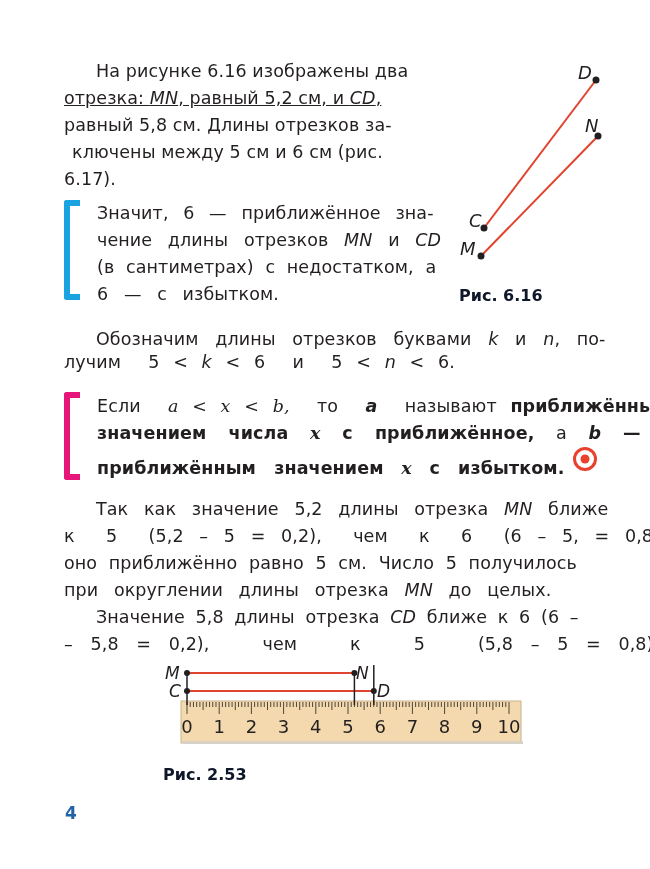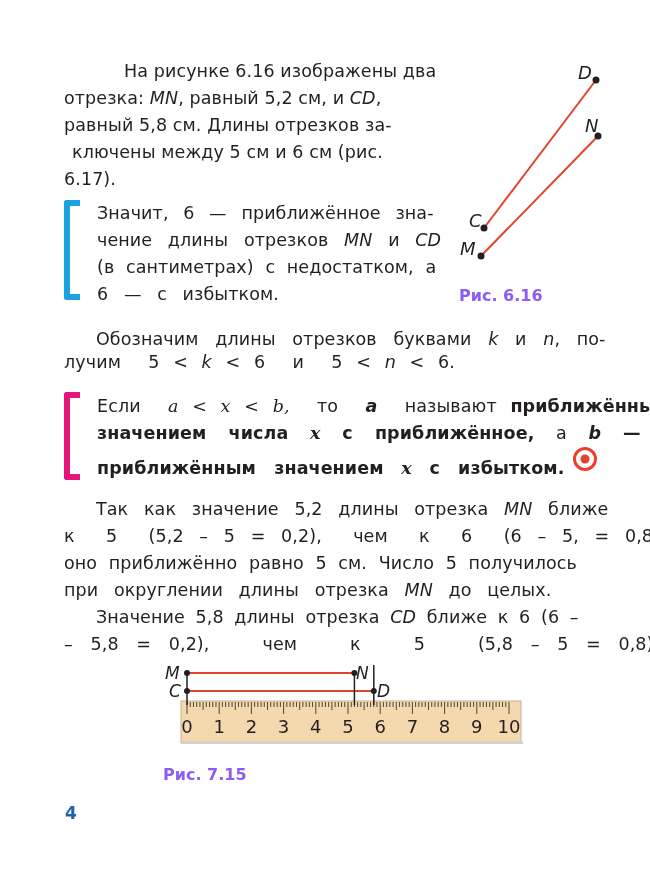--- a/index.html
+++ b/index.html
@@ -3,32 +3,32 @@
 <meta charset="utf-8">
 <style>
   html, body { margin:0; padding:0; }
   body { width:650px; height:869px; background:#ffffff; position:relative; overflow:hidden;
          font-family:"DejaVu Sans", sans-serif; color:#231f20; }
   .p { position:absolute; font-size:17.5px; line-height:26px; letter-spacing:0.1px; }
   .line { position:absolute; white-space:nowrap; display:flex; justify-content:space-between; }
   .it { font-style:italic; }
   .b { font-weight:bold; }
   .bracket { position:absolute; border:6px solid; border-right:none; border-radius:3px 0 0 3px; }
-  .caption { position:absolute; color:#8b5cf6; font-weight:bold; font-size:16px; font-family:"DejaVu Sans", sans-serif; }
+  .caption { position:absolute; color:#0f172a; font-weight:bold; font-size:16px; font-family:"DejaVu Sans", sans-serif; }
   .pagenum { position:absolute; color:#2262a6; font-weight:bold; font-size:17px; }
   svg text { font-family:"DejaVu Sans", sans-serif; }
 </style>
 </head>
 <body>
 
 <div class="p" style="left:64px; top:58px; width:378px;">
-  <div class="line" style="top:0; left:32px; right:0;margin-left:28px;">
+  <div class="line" style="top:0; left:32px; right:0;">
     <span>На рисунке 6.16 изображены два</span>
   </div>
-  <div class="line" style="top:27px; left:0; right:0;">
+  <div class="line" style="top:27px; left:0; right:0;text-decoration:underline;">
     <span><span>отрезка: </span><span class="it">MN</span><span>, равный 5,2 см, и </span><span class="it">CD</span><span>,</span></span>
   </div>
   <div class="line" style="top:54px; left:0; right:2px;">
     <span>равный 5,8 см. Длины отрезков за-</span>
   </div>
   <div class="line" style="top:81px; left:8px; right:0;">
     <span>ключены между 5 см и 6 см (рис.</span>
   </div>
   <div class="line" style="top:108px; left:0;">
     <span>6.17).</span>
@@ -218,15 +218,15 @@
   <line x1="223.8" y1="10" x2="223.8" y2="50" stroke="#231f20" stroke-width="1.5"></line>
   <circle cx="37" cy="18" r="3" fill="#231f20"></circle>
   <circle cx="204.4" cy="18" r="3" fill="#231f20"></circle>
   <circle cx="37" cy="36" r="3" fill="#231f20"></circle>
   <circle cx="223.8" cy="36" r="3" fill="#231f20"></circle>
   <text x="15" y="24" font-size="17" font-style="italic" fill="#231f20">M</text>
   <text x="206" y="24" font-size="17" font-style="italic" fill="#231f20">N</text>
   <text x="19" y="42" font-size="17" font-style="italic" fill="#231f20">C</text>
   <text x="227" y="42" font-size="17" font-style="italic" fill="#231f20">D</text>
 </svg>
-<div class="caption" style="left:163px; top:765px;">Рис.   7.15</div>
+<div class="caption" style="left:163px; top:765px;">Рис.   2.53</div>
 
 <div class="pagenum" style="left:65px; top:803px;">4</div>
 
 </body></html>

